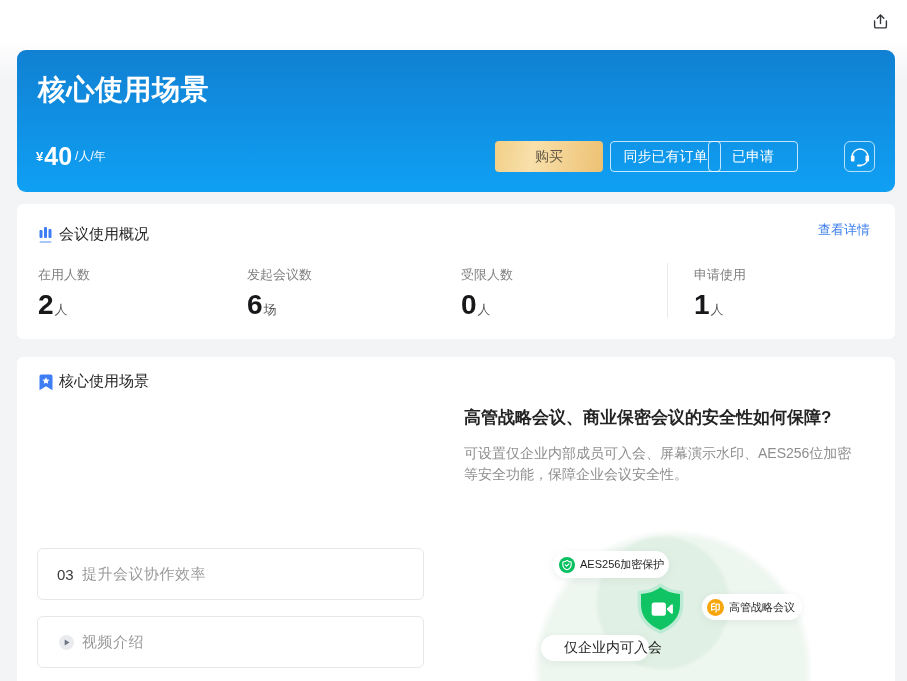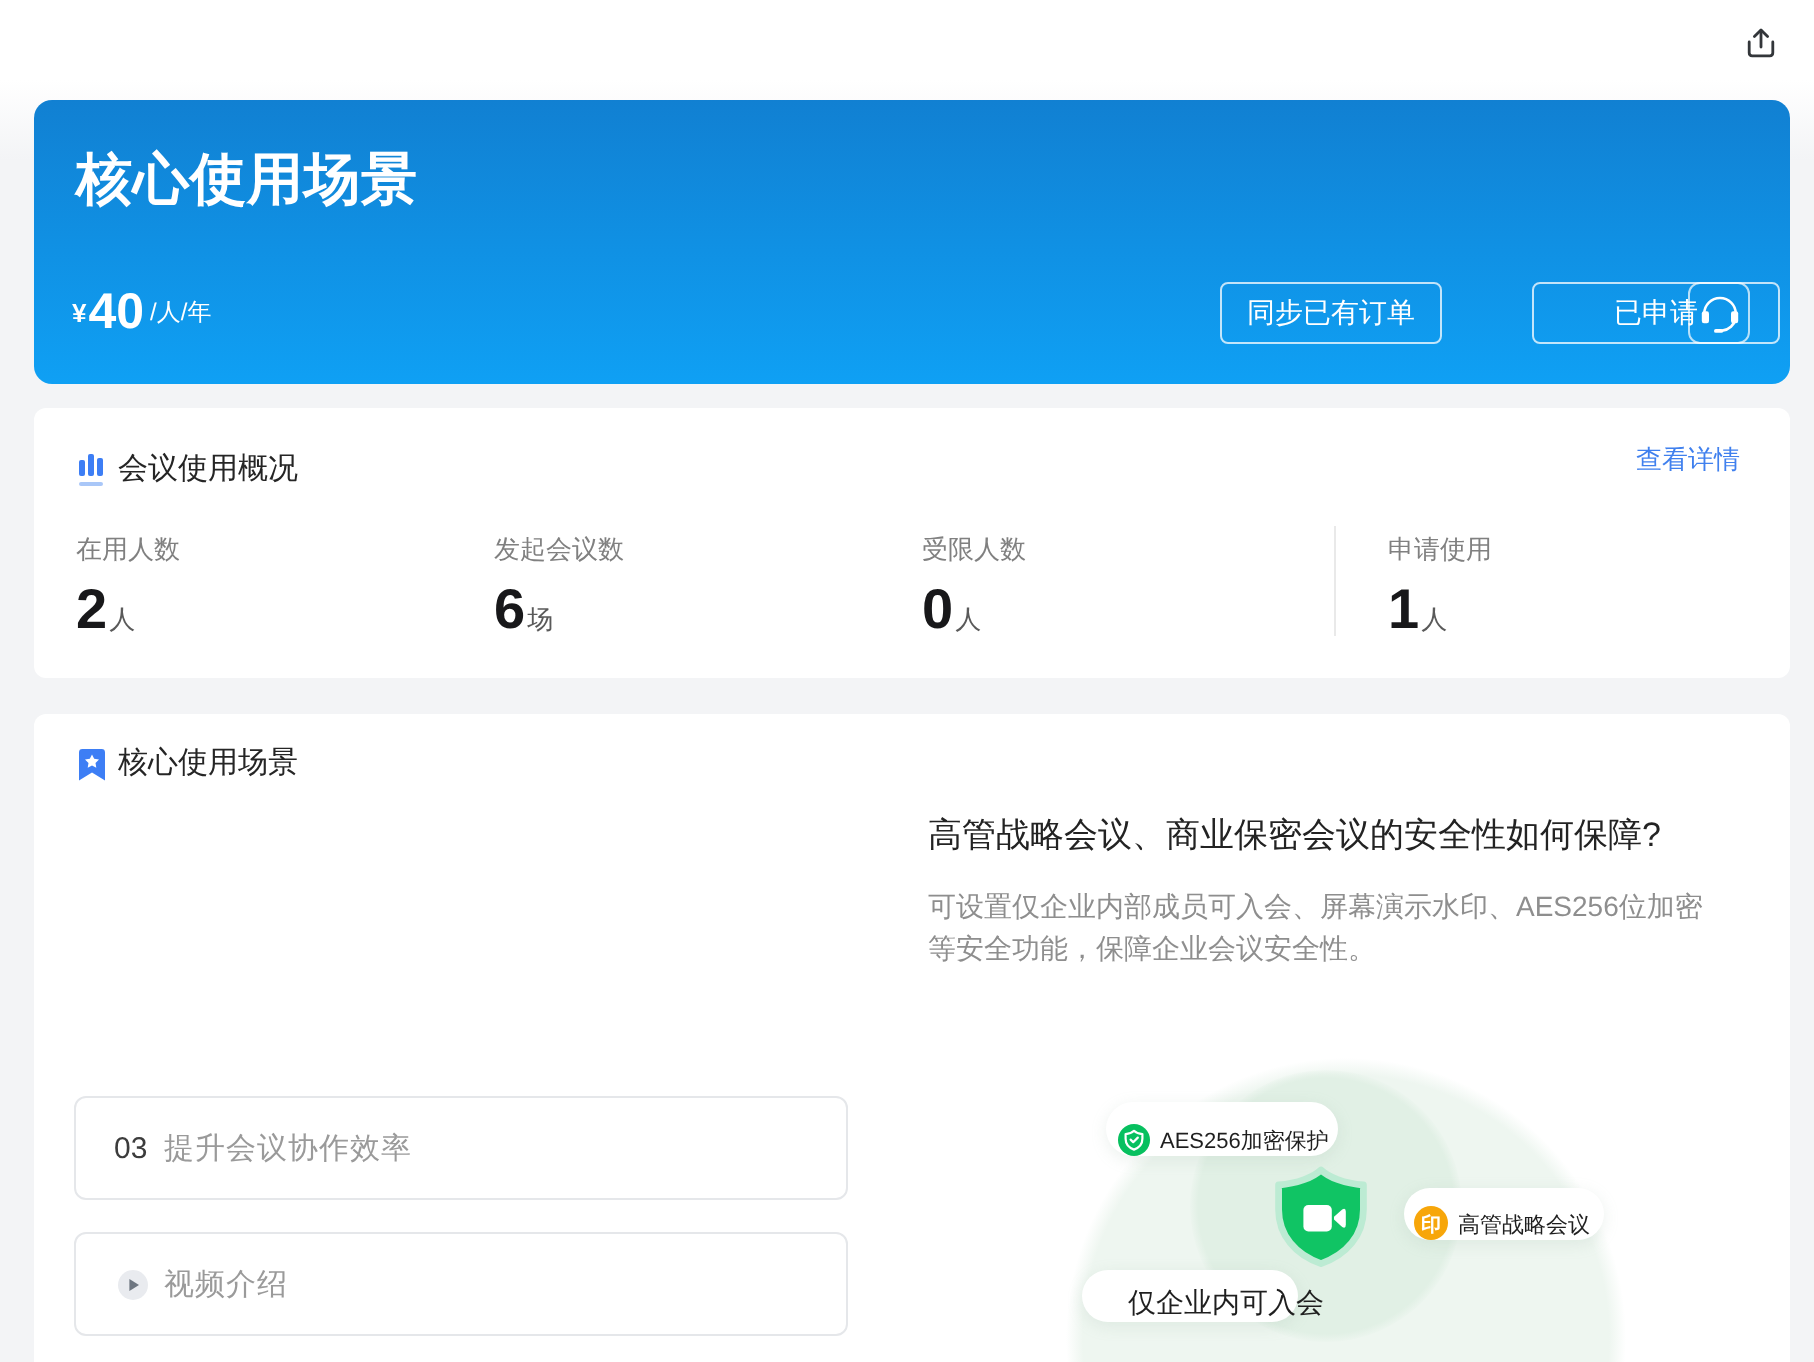--- a/index.html
+++ b/index.html
@@ -13,21 +13,21 @@
 
 #hero{left:17px;top:50px;width:878px;height:142px;border-radius:9px;background:linear-gradient(180deg,#1180d2 0%,#0fa0f4 100%)}
 #hero h1{position:absolute;left:21px;top:21px;font-size:28px;font-weight:700;color:#fff;letter-spacing:0.5px}
 #price{position:absolute;left:19px;top:91px;color:#fff;height:31px;display:flex;align-items:center}
 #price .yen{font-size:13px;font-weight:700;margin-right:1px}
 #price .num{font-size:25px;font-weight:700;line-height:1}
 #price .per{font-size:12px;margin-left:3px}
 .hbtn{position:absolute;top:91px;height:31px;border-radius:4px;font-size:14px;display:flex;align-items:center;justify-content:center;color:#fff}
 #buy{left:478px;width:108px;background:linear-gradient(100deg,#f1cf86,#f8e0ac 35%,#edc172);color:#635a45}
 #sync{left:593px;width:111px;border:1px solid rgba(255,255,255,.75)}
-#applied{left:749px;width:124px;border:1px solid rgba(255,255,255,.75)}
+#applied{left:691px;width:90px;border:1px solid rgba(255,255,255,.75)}
 #hs{left:827px;width:31px;border:1px solid rgba(255,255,255,.7);border-radius:6px}
 
 
 .card{position:absolute;left:17px;width:878px;background:#fff;border-radius:6px}
 #stats{top:204px;height:135px}
 #core{top:357px;height:400px}
 
 .cardhead{position:absolute;left:22px;top:18px;display:flex;align-items:flex-end}
 .cardhead .t{font-size:15px;color:#252525;margin-left:6px}
 #detail{position:absolute;right:25px;top:17px;font-size:13px;color:#4080ee}
@@ -43,26 +43,26 @@
 .tab{position:absolute;left:20px;width:387px;height:52px;border-radius:6px;display:flex;align-items:center;border:1px solid #e5e7ea;background:#fff}
 .tab .no{font-size:15px;color:#3c3c3c;margin-left:19px;width:25px}
 .tab .lb{font-size:15px;color:#9a9a9a;letter-spacing:0.5px}
 .tab.on{background:#e9f3fe;border-color:#e9f3fe}
 .tab.on .no,.tab.on .lb{color:#4284f3}
 #tab1{top:55px}#tab2{top:123px}#tab3{top:191px}#tab4{top:259px}
 #tab4 .play{margin-left:21px;width:15px;height:15px}
 #tab4 .lb{margin-left:8px}
 
 
-#rhead{left:464px;top:406px;font-size:17px;font-weight:400;color:#232323}
+#rhead{left:464px;top:406px;font-size:17px;font-weight:700;color:#232323}
 #rpara{left:464px;top:443px;width:400px;font-size:14px;color:#8e8e8e;line-height:21px}
 
 
 #illu{left:450px;top:480px;width:445px;height:201px;overflow:hidden}
-.pill{position:absolute;background:#fff;border-radius:14px;display:flex;align-items:flex-end;box-shadow:0 2px 8px rgba(150,180,160,.18)}
+.pill{position:absolute;background:#fff;border-radius:14px;display:flex;align-items:center;box-shadow:0 2px 8px rgba(150,180,160,.18)}
 .pill .txt{color:#1f1f1f;white-space:nowrap}
 #b1{left:553px;top:551px;width:116px;height:27px}
 #b1 .ic{margin-left:6px}
 #b1 .txt{font-size:11px;margin-left:5px}
 #b2{left:702px;top:594px;width:100px;height:26px}
 #b2 .ic{margin-left:5px}
 #b2 .txt{font-size:11px;margin-left:5px}
 #b3{left:541px;top:635px;width:108px;height:26px}
 #b3 .ic{margin-left:4px}
 #b3 .txt{font-size:14px;margin-left:19px}
@@ -76,20 +76,21 @@
 <path d="M3.6 9 V14.4 Q3.6 15.9 5.1 15.9 H13.9 Q15.4 15.9 15.4 14.4 V9"></path>
 </svg>
 
 <div id="hero" class="abs">
   <h1>核心使用场景</h1>
   <div id="price">
       <span class="yen">¥</span>
       <span class="num">40</span>
       <span class="per">/人/年</span>
     </div>
+  <div id="buy" class="hbtn">购买</div>
   <div id="sync" class="hbtn">同步已有订单</div>
   <div id="applied" class="hbtn">已申请</div>
   <div id="hs" class="hbtn">
     <svg width="24" height="24" viewBox="0 0 24 24" fill="none">
       <path d="M4.1 13 v-1.1 a7.9 7.9 0 0 1 15.8 0 v1.1" stroke="#fff" stroke-width="1.3" fill="none"></path>
       <path d="M19.9 14.2 a7.9 7.9 0 0 1 -6.8 6.1" stroke="#fff" stroke-width="1.3" fill="none" stroke-linecap="round"></path>
       <rect x="2.9" y="10.6" width="3.6" height="6" rx="1.1" fill="#fff"></rect>
       <rect x="17.5" y="10.6" width="3.6" height="6" rx="1.1" fill="#fff"></rect>
       <rect x="9" y="19.5" width="4.6" height="1.9" rx="0.95" fill="#fff"></rect>
     </svg>

